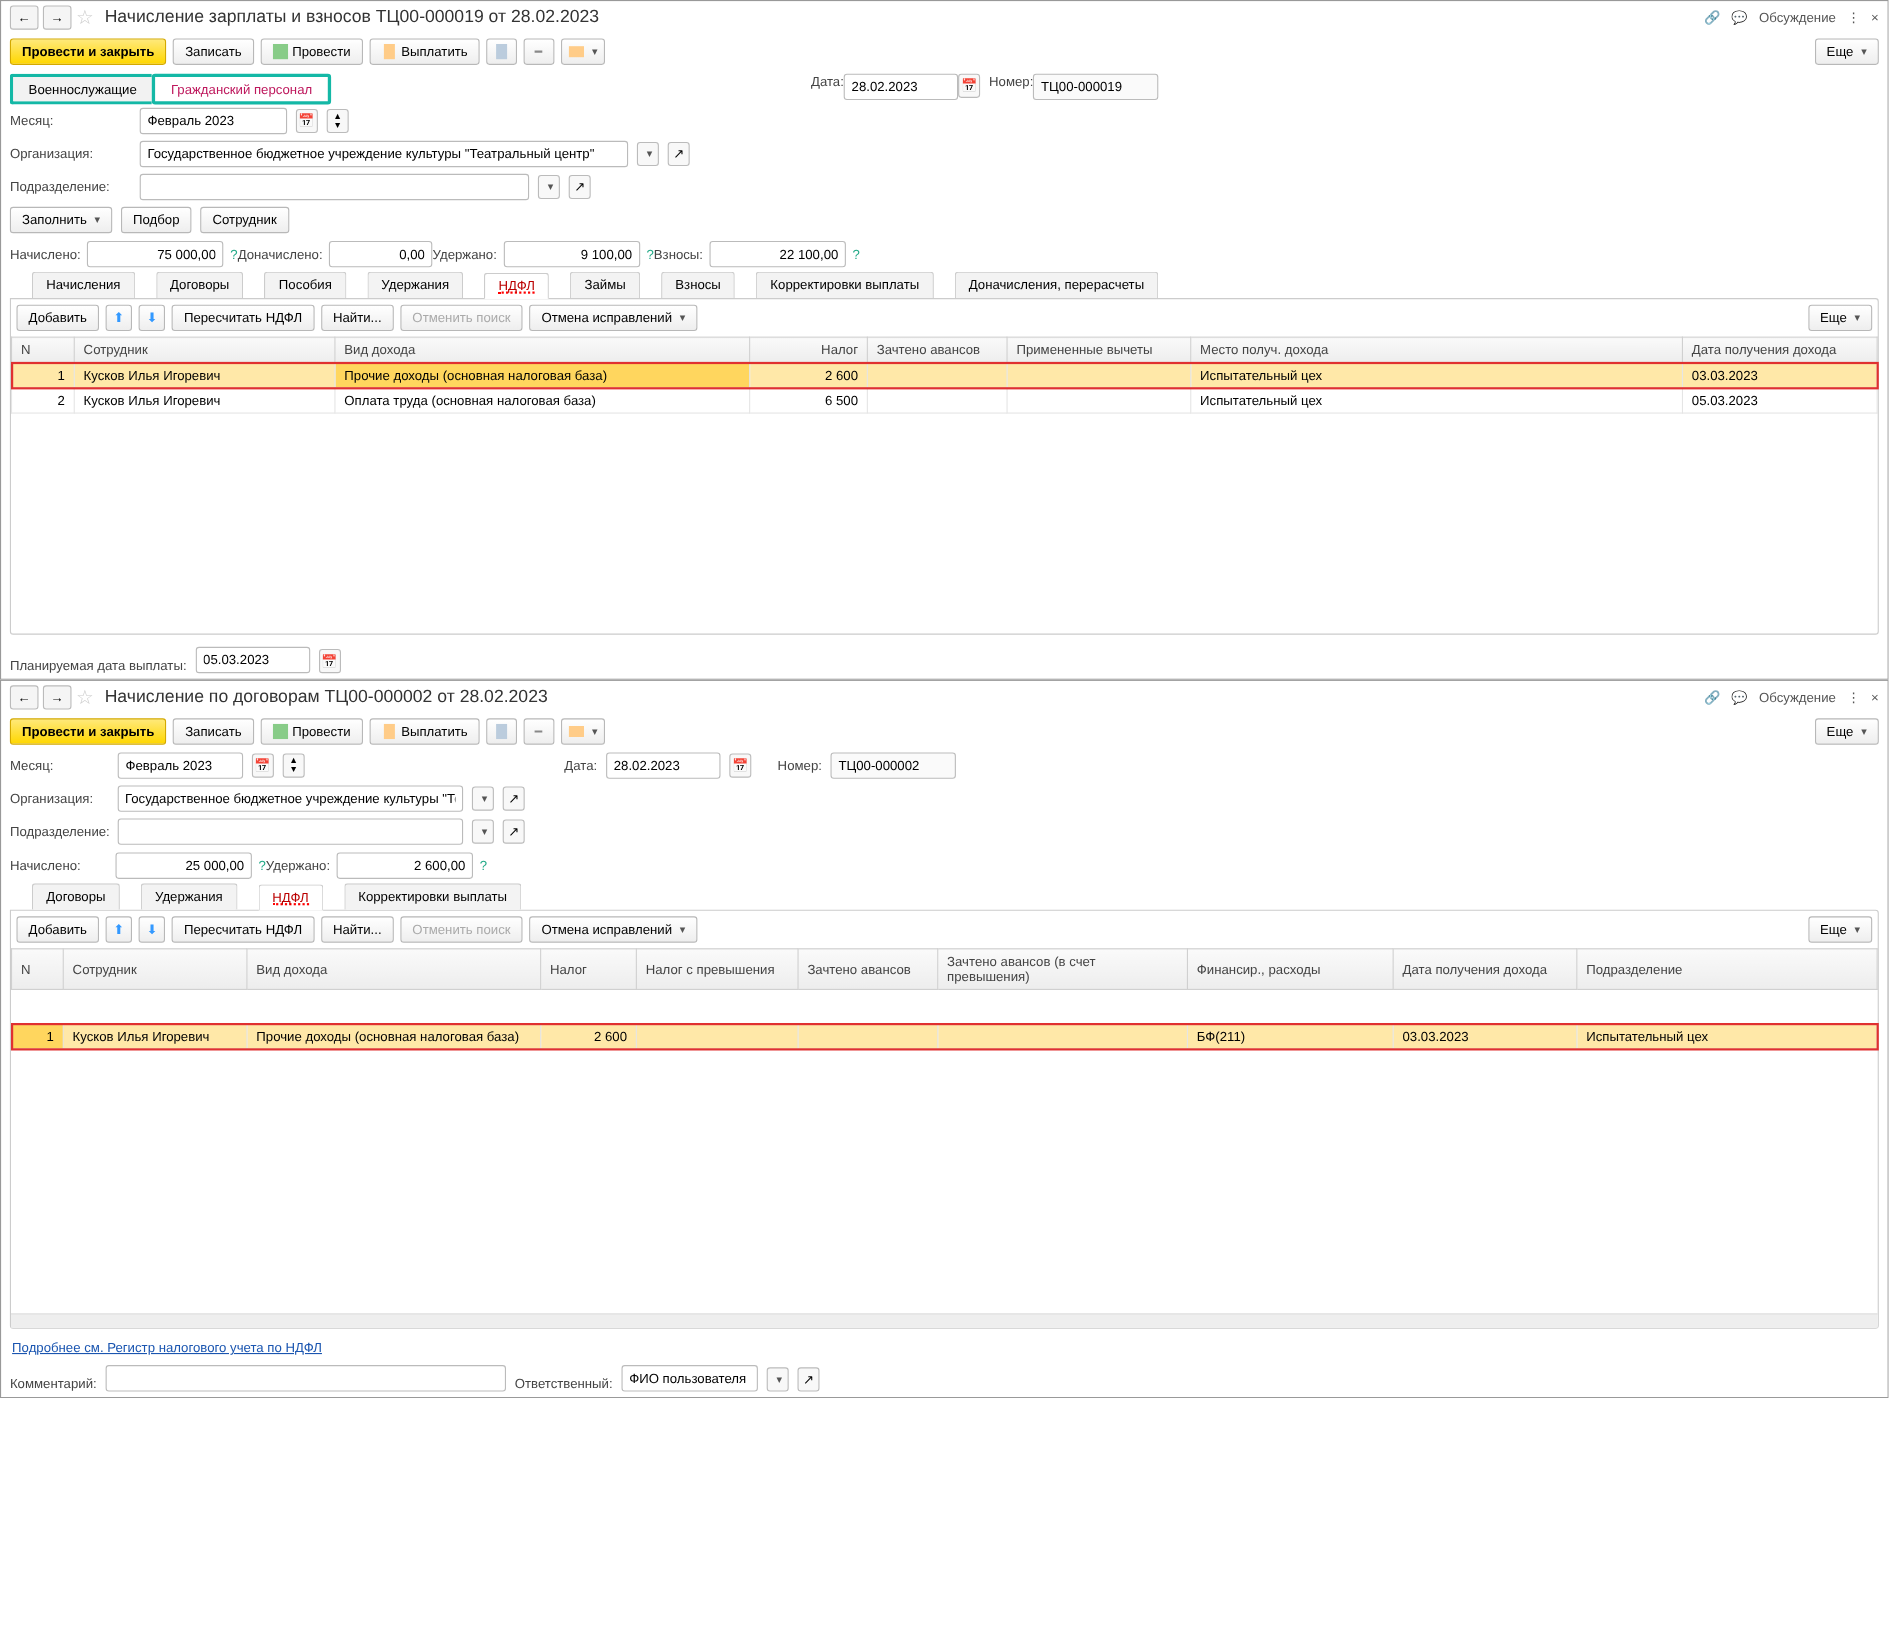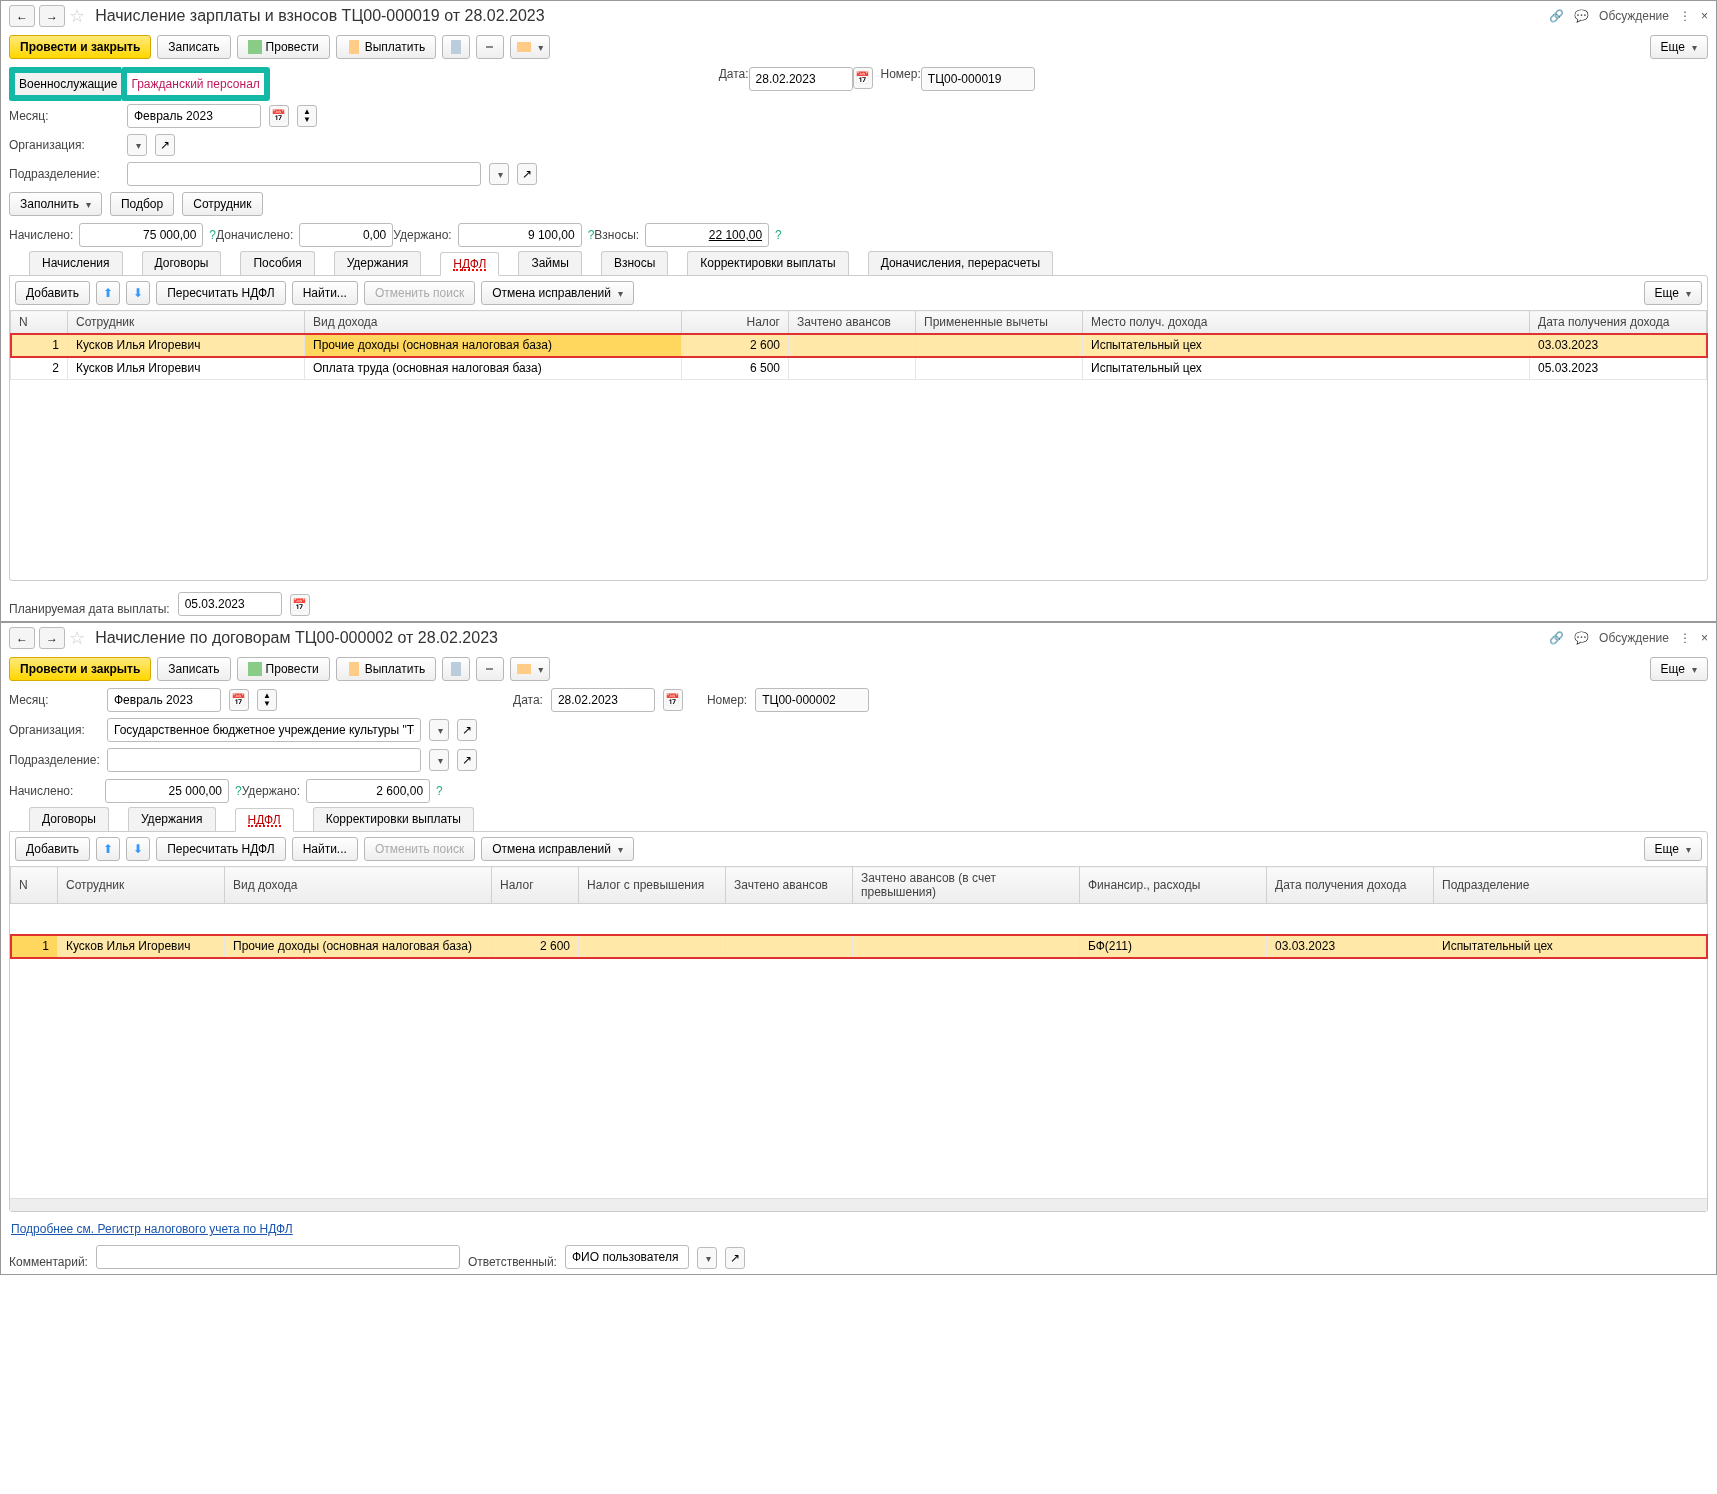--- a/index.html
+++ b/index.html
@@ -76,23 +76,23 @@
 .btn-sm {
   border: 1px solid #bbb; border-radius: 3px;
   width: 18px; height: 20px;
   display: inline-flex; align-items: center; justify-content: center;
   background: #f8f8f8; cursor: pointer;
 }
 .sub-tabs {
   display: flex; gap: 0; padding: 4px 8px 0 8px;
 }
 .sub-tab {
-  border: 6px solid #14b8a6;
+  border: 3px solid #14b8a6;
   border-radius: 3px;
-  padding: 4px 4px;
+  padding: 4px 14px;
   background: #f2f2f2;
   cursor: pointer;
 }
 .sub-tab.active {
   background: #fff;
   color: #be185d;
 }
 .sub-tab:first-child { border-right: none; border-top-right-radius: 0; border-bottom-right-radius: 0; }
 .sub-tab:last-child { border-top-left-radius: 0; border-bottom-left-radius: 0; }
 .summary-row {
@@ -249,20 +249,21 @@
 
   <div class="field-row">
     <span class="label" style="width:110px">Месяц:</span>
     <input class="input" style="width: 120px;" value="Февраль 2023">
     <span class="btn-sm">📅</span>
     <span class="btn-sm" style="font-size:8px;line-height:8px;flex-direction:column">▲<br>▼</span>
   </div>
 
   <div class="field-row">
     <span class="label" style="width:110px">Организация:</span>
+    <input class="input" style="width: 430px;" value="Государственное бюджетное учреждение культуры &quot;Театральный центр&quot;">
     <span class="btn-sm dropdown-arrow"></span>
     <span class="btn-sm">↗</span>
   </div>
 
   <div class="field-row">
     <span class="label" style="width:110px">Подразделение:</span>
     <input class="input" style="width: 340px;">
     <span class="btn-sm dropdown-arrow"></span>
     <span class="btn-sm">↗</span>
   </div>
@@ -283,21 +284,21 @@
       <span class="label">Доначислено:</span>
       <input class="input num" style="width: 80px;" value="0,00">
     </div>
     <div class="segment">
       <span class="label">Удержано:</span>
       <input class="input num" style="width: 110px;" value="9 100,00">
       <span class="q">?</span>
     </div>
     <div class="segment">
       <span class="label">Взносы:</span>
-      <input class="input num" style="width: 110px; text-decoration: underline;" value="22 100,00">
+      <input class="input num" style="width: 110px;" value="22 100,00">
       <span class="q">?</span>
     </div>
   </div>
 
   <div class="tabbar">
     <div class="tab">Начисления</div>
     <div class="tab">Договоры</div>
     <div class="tab">Пособия</div>
     <div class="tab">Удержания</div>
     <div class="tab active"><span>НДФЛ</span><span class="underline"></span></div>

